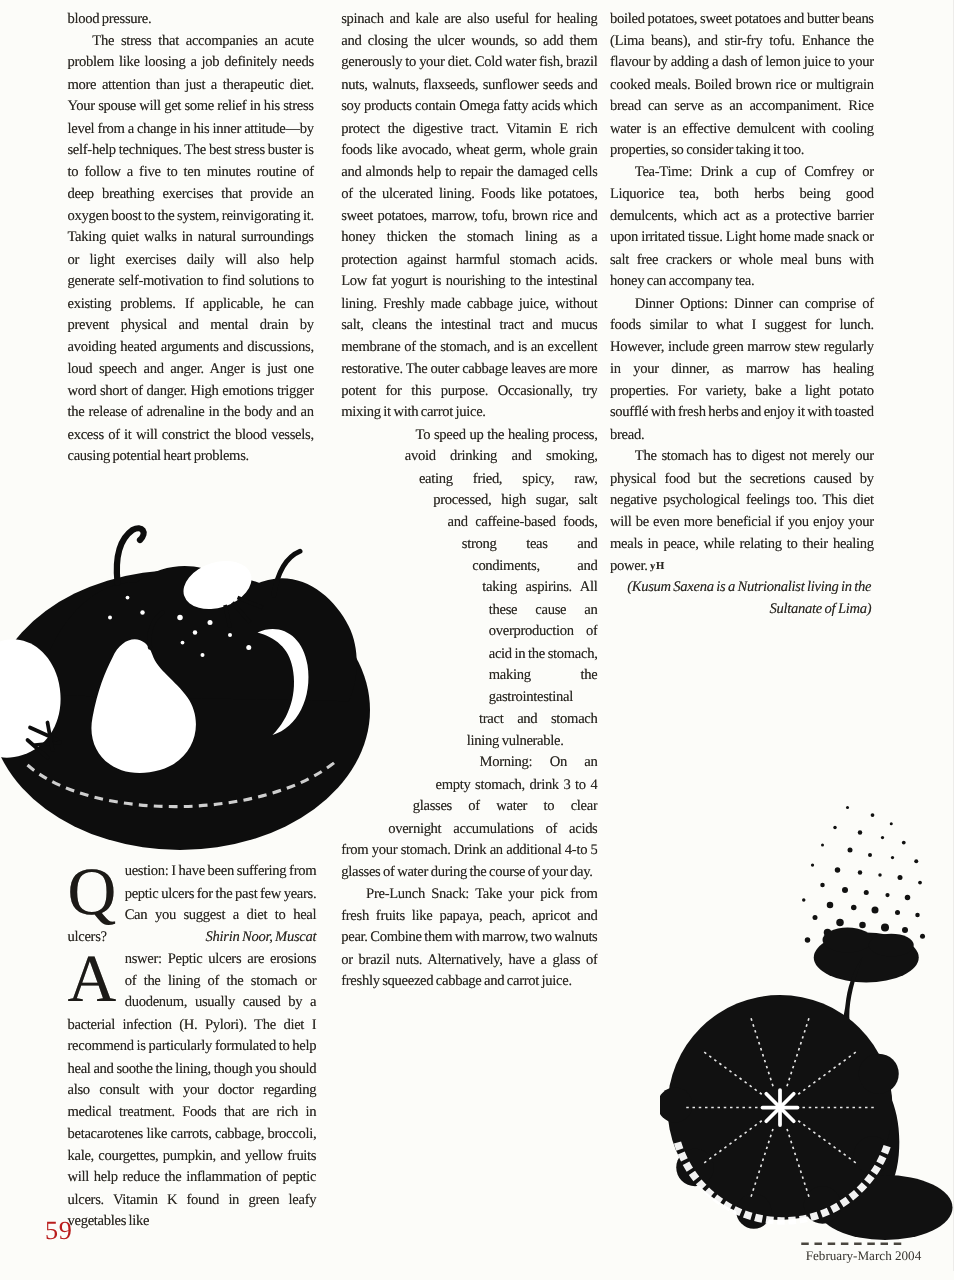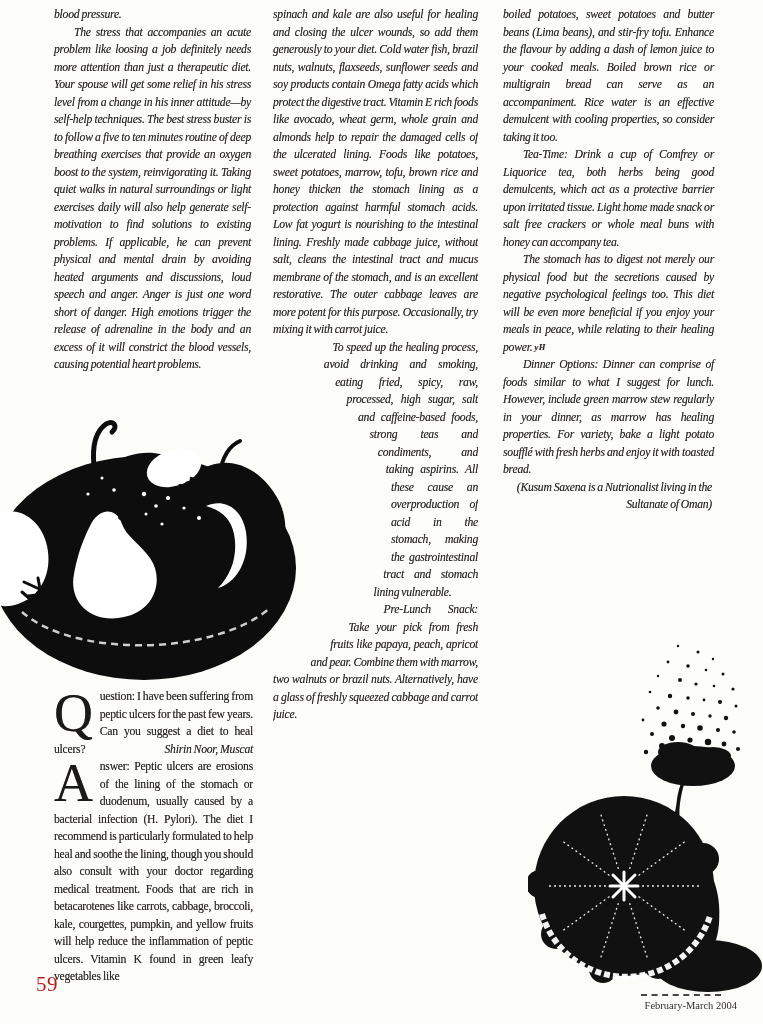--- a/index.html
+++ b/index.html
@@ -1,25 +1,25 @@
 <!DOCTYPE html>
 <html><head>
 <meta charset="utf-8">
 <style>
   html,body{margin:0;padding:0;background:#d8d6d2;}
   #page{position:relative;width:763px;height:1024px;margin:0 auto;background:#fcfcf9;overflow:hidden;
         font-family:"Liberation Serif", serif;}
   .col{position:absolute;top:6px;color:#2b2823;font-size:11.7px;line-height:17.5px;
        text-align:justify;letter-spacing:-0.25px;word-spacing:-0.6px;
        text-shadow:0 0 .35px rgba(43,40,35,.55);}
-  .col p{margin:0;font-style:italic;}
+  .col p{margin:0;}
   .indent{text-indent:1.7em;}
   #col1{left:54px;width:197px;}
   #col2{left:273px;width:205px;height:1014px;overflow:hidden;}
-  #col3{left:503px;width:211px;}
+  #col3{left:488px;width:211px;}
   .qa{position:absolute;left:54px;top:688px;width:199px;color:#2b2823;font-size:11.7px;line-height:17.5px;
       text-align:justify;letter-spacing:-0.25px;word-spacing:-0.6px;text-shadow:0 0 .35px rgba(43,40,35,.55);}
   .qa p{margin:0;}
   .dropcap{float:left;font-size:54px;line-height:42px;padding:4px 7px 0 0;color:#1c1a17;}
   .q-attrib{float:right;font-style:italic;padding-left:8px;}
   .answer{margin-top:16px;}
   .bowl-float{float:left;width:118px;height:255px;margin-top:76px;
       shape-outside:polygon(0 0,18% 0,45% 15%,78% 33%,100% 50%,95% 64%,70% 80%,32% 93%,0 100%);
       shape-margin:6px;}
   .gap-before{margin-top:20px;}
@@ -83,32 +83,33 @@
     </p>
     <p class="answer">
       <span class="dropcap">A</span><span>nswer:  Peptic ulcers are erosions of the lining of the stomach or duodenum, usually caused by a bacterial infection (H. Pylori).  The diet I recommend is particularly formulated to help heal and soothe the lining, though you should also consult with your doctor regarding medical treatment.  Foods that are rich in betacarotenes like carrots, cabbage, broccoli, kale, courgettes, pumpkin, and yellow fruits will help reduce the inflammation of peptic ulcers. Vitamin K found in green leafy vegetables like</span>
     </p>
   </div>
 
   <div class="col" id="col2">
     <p>spinach and kale are also useful for healing and closing the ulcer wounds, so add them generously to your diet.  Cold water fish, brazil nuts, walnuts, flaxseeds, sunflower seeds and soy products contain Omega fatty acids which protect the digestive tract. Vitamin E rich foods like avocado, wheat germ, whole grain and almonds help to repair the damaged cells of the ulcerated lining.  Foods like potatoes, sweet potatoes, marrow, tofu, brown rice and honey thicken the stomach lining as a protection against harmful stomach acids.  Low fat yogurt is nourishing to the intestinal lining.  Freshly made cabbage juice, without salt, cleans the intestinal tract and mucus membrane of the stomach, and is an excellent restorative.  The outer cabbage leaves are more potent for this purpose.  Occasionally, try mixing it with carrot juice.</p>
     <div class="bowl-float"></div>
     <p class="indent">To speed up the healing process, avoid drinking and smoking, eating fried, spicy, raw, processed, high sugar, salt and caffeine-based foods, strong teas and condiments, and taking aspirins.  All these cause an overproduction of acid in the stomach, making the gastrointestinal tract and stomach lining vulnerable.</p>
+    <p class="indent">Morning:  On an empty stomach, drink 3 to 4 glasses of water to clear overnight accumulations of acids from your stomach. Drink an additional 4-to 5 glasses of water during the course of your day.</p>
     <p class="indent">Pre-Lunch Snack:  Take your pick from fresh fruits like papaya, peach, apricot and pear.  Combine them with marrow, two walnuts or brazil nuts. Alternatively, have a glass of freshly squeezed cabbage and carrot juice.</p>
   </div>
 
   <div class="col" id="col3">
     <p>boiled potatoes, sweet potatoes and butter beans (Lima beans), and stir-fry tofu. Enhance the flavour by adding a dash of lemon juice to your cooked meals. Boiled brown rice or multigrain bread can serve as an accompaniment.  Rice water is an effective demulcent with cooling properties, so consider taking it too.</p>
     <p class="indent">Tea-Time:  Drink a cup of Comfrey or Liquorice tea, both herbs being good demulcents, which act as a protective barrier upon irritated tissue. Light home made snack or salt free crackers or whole meal buns with honey can accompany tea.</p>
+    <p class="indent">Dinner Options:  Dinner can comprise of foods similar to what I suggest for lunch.  However, include green marrow stew regularly in your dinner, as marrow has healing properties.  For variety, bake a light potato soufflé with fresh herbs and enjoy it with toasted bread.</p>
     <p class="indent">
       <span>The stomach has to digest not merely our physical food but the secretions caused by negative psychological feelings too.  This diet will be even more beneficial if you enjoy your meals in peace, while relating to their healing power.</span>
       <span class="endmark">yH</span>
     </p>
-    <p class="indent">Dinner Options:  Dinner can comprise of foods similar to what I suggest for lunch.  However, include green marrow stew regularly in your dinner, as marrow has healing properties.  For variety, bake a light potato soufflé with fresh herbs and enjoy it with toasted bread.</p>
-    <p class="col3-attrib">(Kusum Saxena is a Nutrionalist living in the Sultanate of Oman)</p>
+    <p class="col3-attrib">(Kusum Saxena is a Nutrionalist living in the Sultanate of Lima)</p>
   </div>
 
   <div class="photo" id="orange">
     <svg width="235" height="380" viewBox="0 0 235 380" xmlns="http://www.w3.org/2000/svg">
       <g fill="#111">
         <circle cx="150" cy="12" r="1.2"></circle>
           <circle cx="170" cy="18" r="1.5"></circle>
           <circle cx="185" cy="25" r="1.2"></circle>
         <circle cx="140" cy="28" r="1.4"></circle>
           <circle cx="160" cy="32" r="1.8"></circle>

